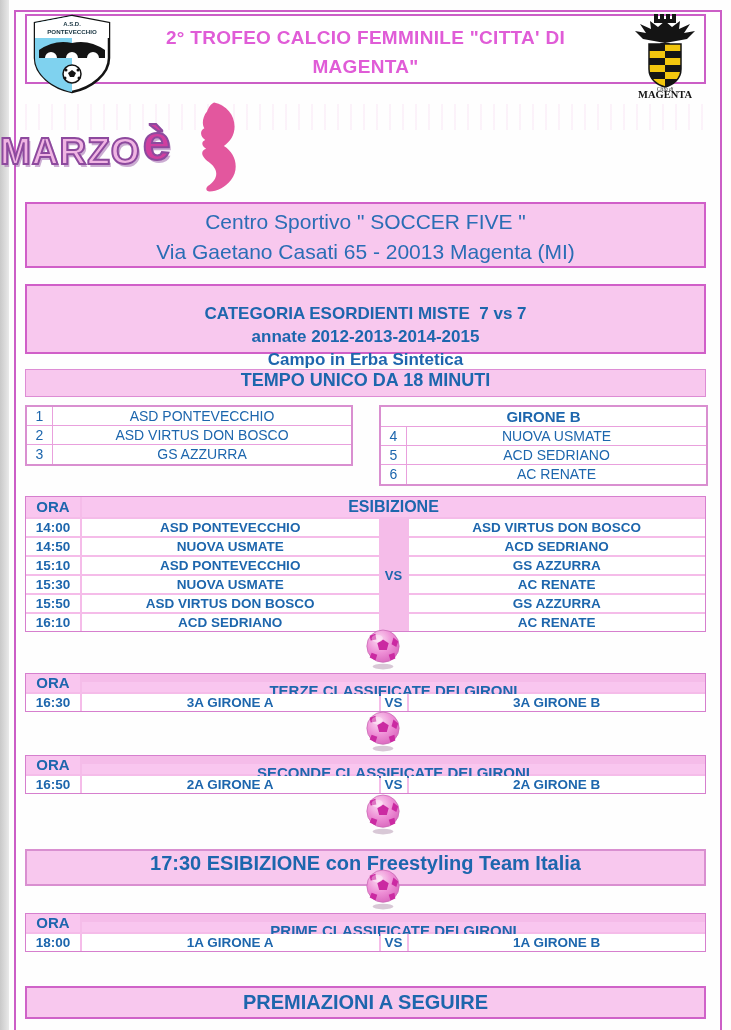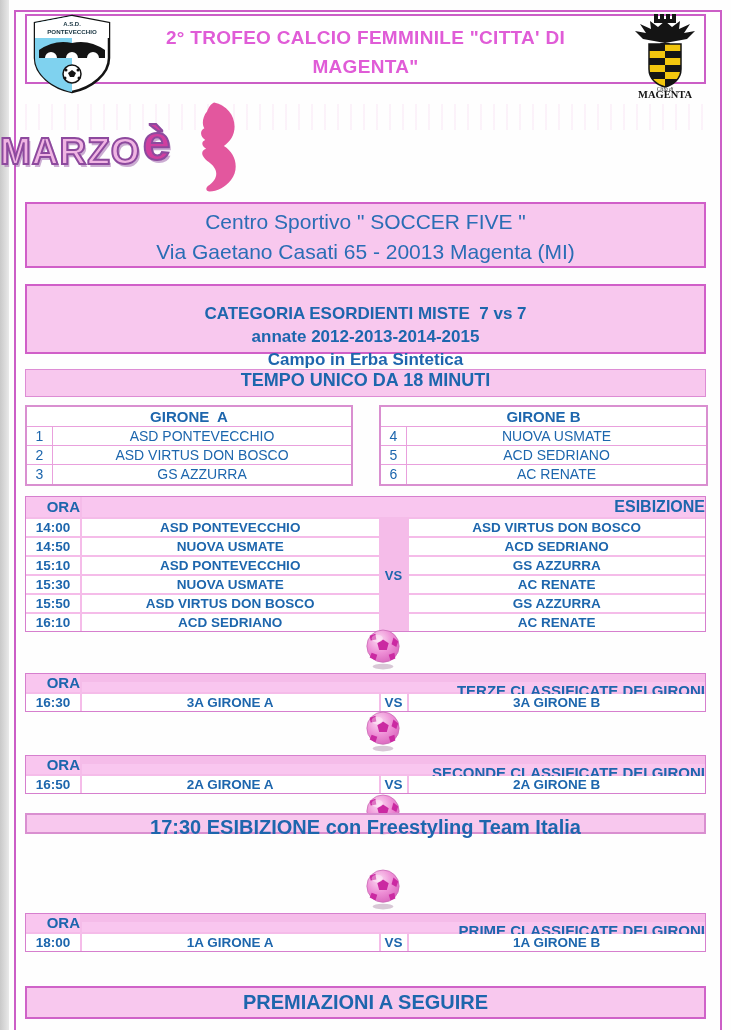--- a/index.html
+++ b/index.html
@@ -35,40 +35,40 @@
   
   .pink-box { position:absolute; left:25px; width:681px; background:#f8c8ee;
     border:2px solid #d05fc8; text-align:center; }
   .venue-box { top:202px; height:66px; color:#2a6db5; font-size:21px; font-weight:500;
     line-height:30px; padding-top:3px; }
   .category-box { top:284px; height:70px; color:#1d66ad; font-size:17px; font-weight:bold;
     line-height:23px; padding-top:16px; }
   .category-box div { white-space:pre-wrap; }
   .tempo-banner { top:369px; height:28px; border-width:1px; border-color:#dd8cd4;
     color:#1d66ad; font-size:18px; font-weight:bold; line-height:20px; }
-  .esib-banner { top:813px; height:21px; border-width:2px; border-color:#d98fd0;
+  .esib-banner { top:849px; height:37px; border-width:2px; border-color:#d98fd0;
     color:#1d66ad; font-size:20px; font-weight:bold; line-height:25px; }
   .prem-banner { top:986px; height:33px; border-color:#cf63c8;
     color:#1d66ad; font-size:20px; font-weight:bold; line-height:29px; }
   
   .group { position:absolute; top:405px; background:#fff; border:2px solid #d98fd0; color:#1d66ad; }
   .group-a { left:25px; width:328px; }
   .group-b { left:379px; width:329px; }
   .group-header { height:20px; line-height:20px; text-align:center; font-weight:bold; font-size:15px;
     border-bottom:1px solid #e9a0dd; white-space:pre; }
   .group-row { display:flex; height:19px; line-height:19px; border-bottom:1px solid #e9a0dd; font-size:14px; }
   .group-row:last-child { border-bottom:none; }
   .group-num { width:26px; border-right:1px solid #e9a0dd; text-align:center; }
   .group-name { flex:1; text-align:center; font-weight:500; }
   
   .cal { position:absolute; left:25px; top:496px; width:681px; background:#f5bce9;
     border:1px solid #d67fce; display:grid; grid-template-columns:54px 1fr 26px 1fr;
     grid-template-rows:20px repeat(6,17px); gap:2px; }
   .cell-head { background:#f9c6ef; color:#1d66ad; font-weight:bold; font-size:15px;
-    line-height:20px; text-align:right; }
+    line-height:20px; text-align:center; }
   .cal-title-cell { grid-column:2 / 5; font-size:16px; }
   .cell-white { background:#fff; color:#1d66ad; text-align:center; font-weight:bold;
     font-size:13.5px; line-height:17px; }
   .cal-vs { grid-column:3; grid-row:2 / 8; display:flex; align-items:center; justify-content:center;
     color:#1d66ad; font-weight:bold; font-size:13px; }
   
   .mini { position:absolute; left:25px; width:681px; background:#f5bce9; border:1px solid #d67fce;
     display:grid; grid-template-columns:54px 1fr 26px 1fr; grid-template-rows:18px 17px; gap:2px; }
   .mini .cell-head { line-height:18px; }
   .mini-title { grid-column:2 / 5; font-size:15px;margin-top:8px; }
@@ -168,21 +168,20 @@
 
   <div class="pink-box category-box">
     <div>CATEGORIA ESORDIENTI MISTE  7 vs 7</div>
     <div>annate 2012-2013-2014-2015</div>
     <div>Campo in Erba Sintetica</div>
   </div>
 
   <div class="pink-box tempo-banner">TEMPO UNICO DA 18 MINUTI</div>
 
   <div class="group group-a">
-    <div class="group-header">GIRONE  A</div>
     <div class="group-row">
       <div class="group-num">1</div>
       <div class="group-name">ASD PONTEVECCHIO</div>
     </div>
     <div class="group-row">
       <div class="group-num">2</div>
       <div class="group-name">ASD VIRTUS DON BOSCO</div>
     </div>
     <div class="group-row">
       <div class="group-num">3</div>

